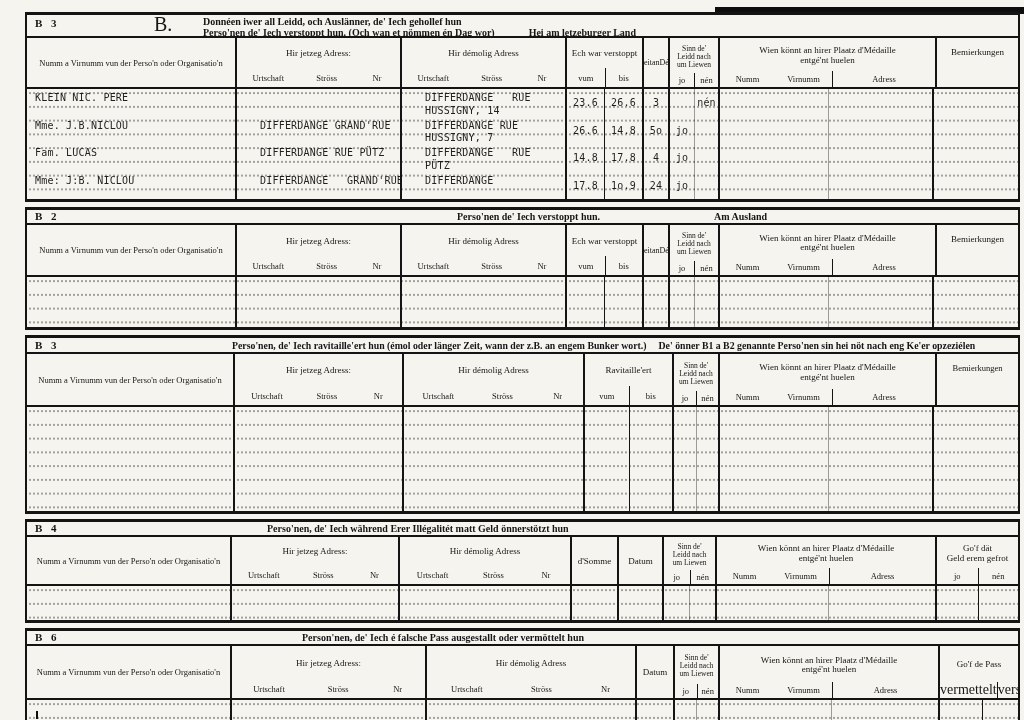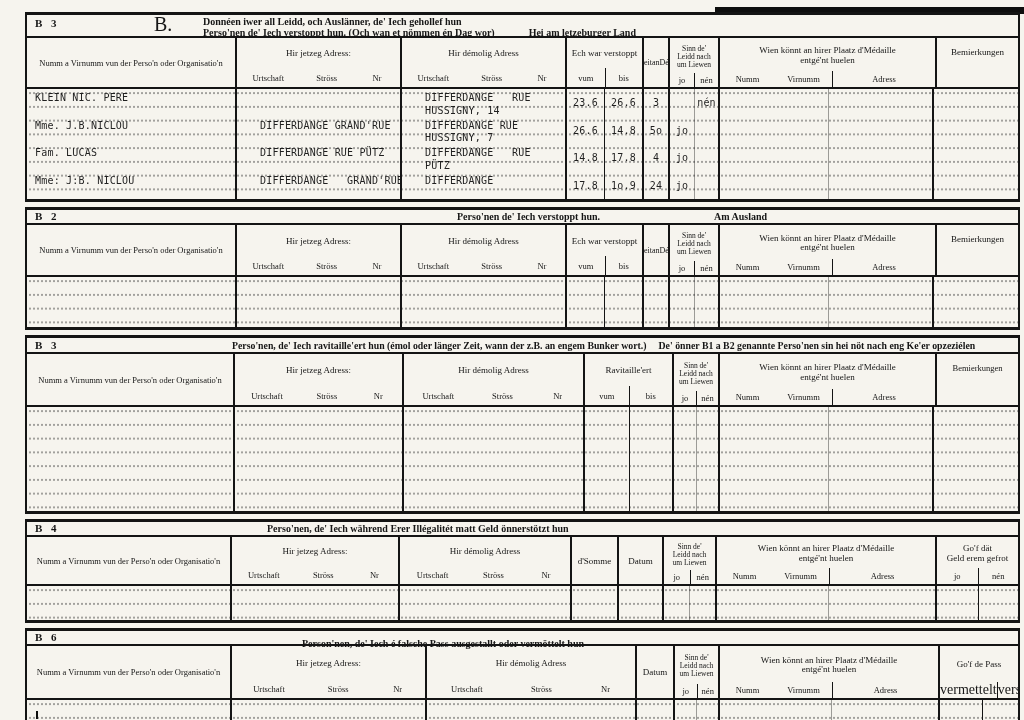--- a/index.html
+++ b/index.html
@@ -418,21 +418,21 @@
           <div class="cell bR2"></div>
         <div class="cell bRm"></div>
           <div class="cell"></div>
       </div>
     </div>
   </div>
 
   <div class="section">
     <div class="titleband" style="height:15px;">
       <span class="b-label" style="top:0;">B 6</span>
-      <span class="title-text" style="left:275px; top:7px;">Person'nen, de' Iech é falsche Pass ausgestallt oder  vermöttelt hun</span>
+      <span class="title-text" style="left:275px; top:1px;">Person'nen, de' Iech é falsche Pass ausgestallt oder  vermöttelt hun</span>
     </div>
     <div class="hdr g-b5h">
       <div class="cell bR2 h-name">Numm a Virnumm vun der Perso'n oder Organisatio'n</div>
       <div class="cell bR2 grp">
         <div class="grp-top">Hir jetzeg Adress:</div>
         <div class="sub3">
             <span>Urtschaft</span>
             <span>Ströss</span>
             <span>Nr</span>
           </div>

